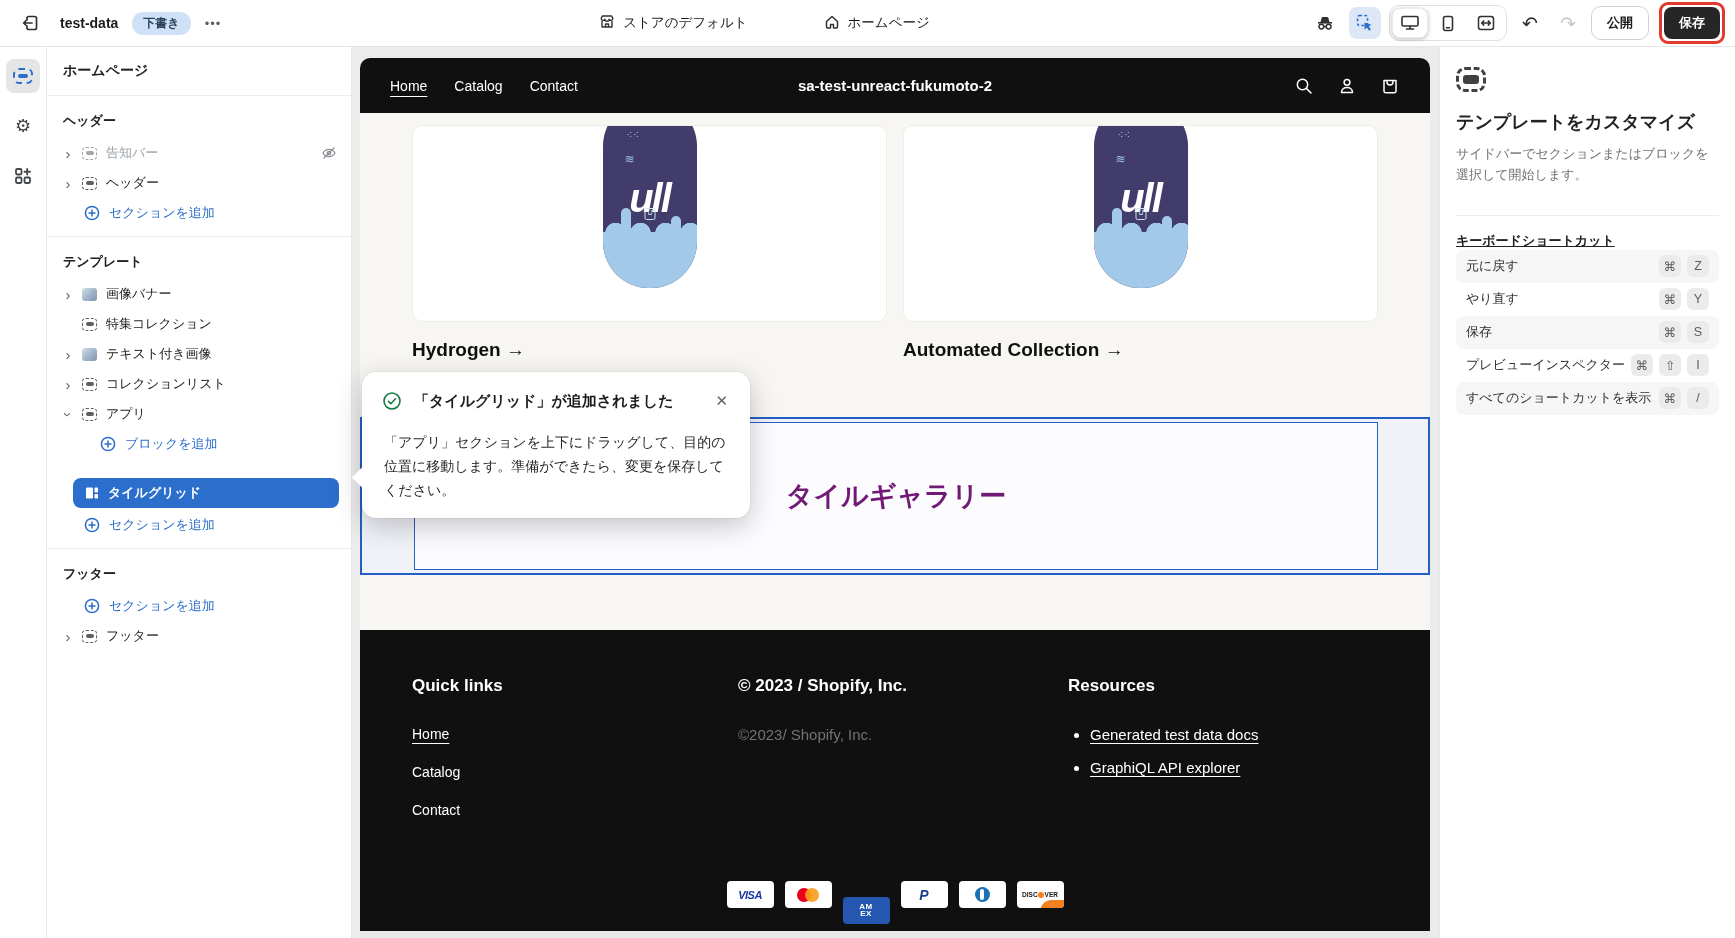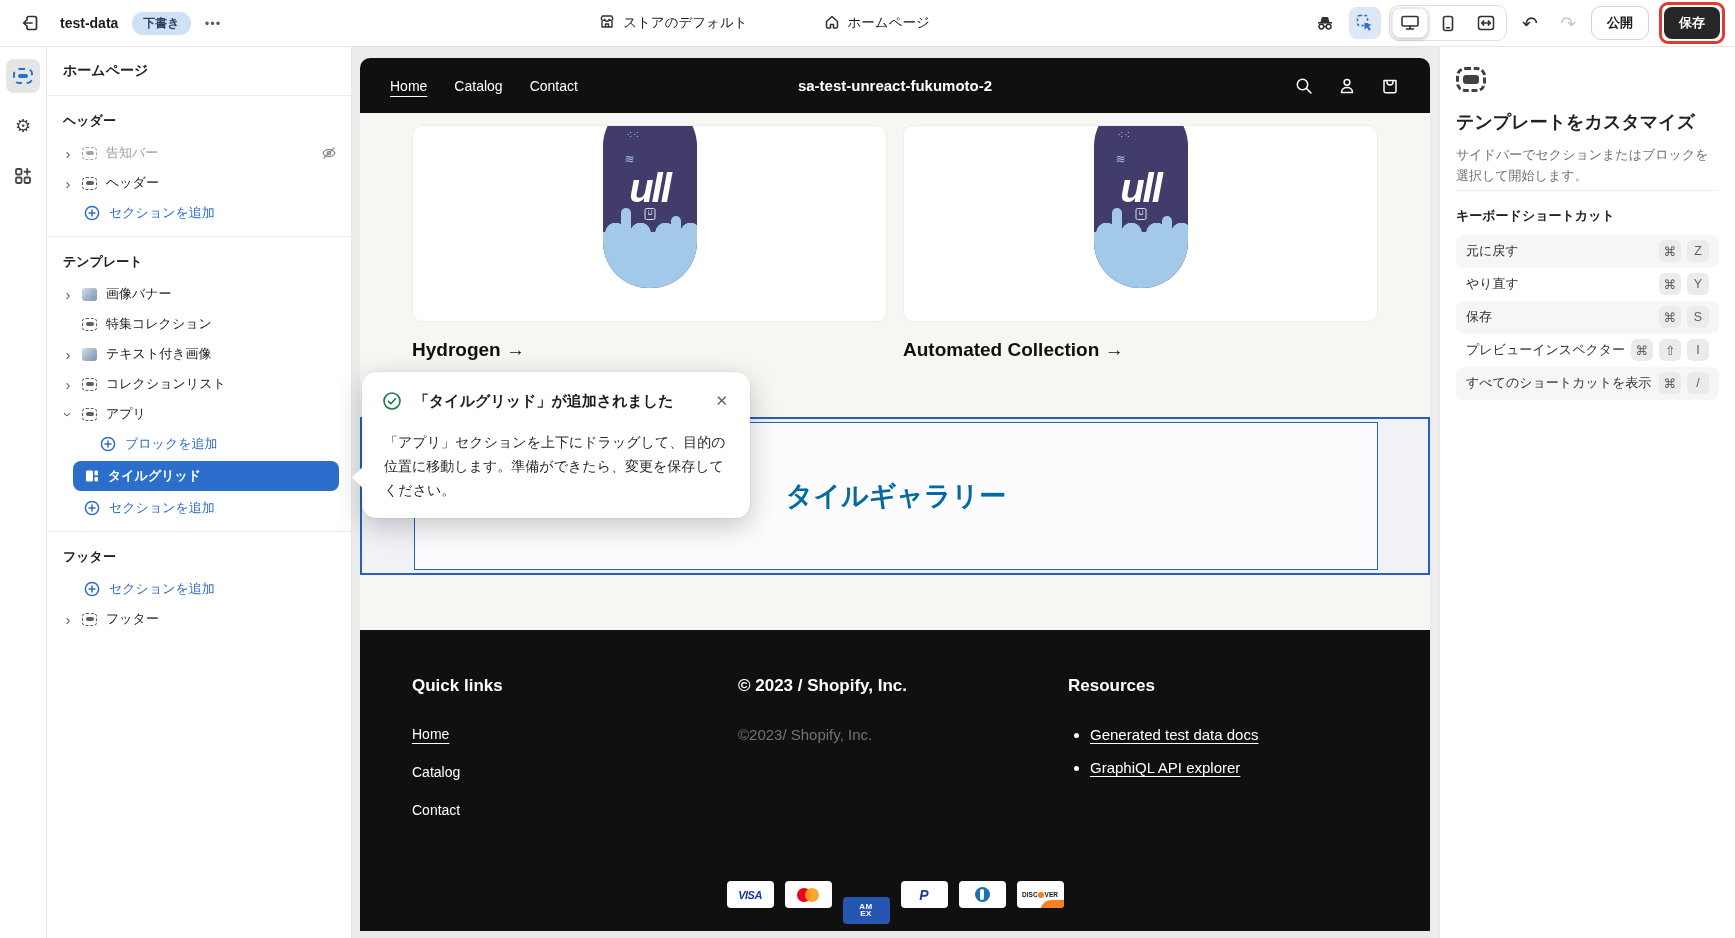--- a/index.html
+++ b/index.html
@@ -44,56 +44,56 @@
   .chev.down { transform:rotate(90deg); }
   .sec-icon { width:15px; height:13px; border:1.4px dashed #5c5f62; border-radius:4px; position:relative; flex:0 0 auto; }
   .sec-icon::after { content:""; position:absolute; left:2.5px; right:2.5px; top:3.5px; bottom:3.5px; background:#5c5f62; border-radius:2px; }
   .sec-icon.mutedi { border-color:#a2a7ac; } .sec-icon.mutedi::after { background:#a2a7ac; }
   .img-icon { width:15px; height:13px; border-radius:3px; background:linear-gradient(135deg,#d3dfe9 0%,#9fb3c8 55%,#7e95ad 100%); flex:0 0 auto; }
   .sb-label { flex:1; white-space:nowrap; overflow:hidden; text-overflow:ellipsis; }
   .muted { color:#9aa0a5; }
   .eye-off { margin-left:auto; display:flex; align-items:center; cursor:pointer; }
   .add-link { height:30px; display:flex; align-items:center; gap:9px; padding:0 16px 0 37px; color:#2c6ecb; font-weight:500; cursor:pointer; }
   .add-link.indent2 { padding-left:53px; }
-  .selected-pill { height:30px; margin:2px 12px 2px 26px; background:#2c6ecb; color:#fff; border-radius:8px; display:flex; align-items:center; gap:9px; padding:0 12px; font-weight:600; cursor:pointer; }
+  .selected-pill { height:30px; margin:19px 12px 2px 26px; background:#2c6ecb; color:#fff; border-radius:8px; display:flex; align-items:center; gap:9px; padding:0 12px; font-weight:600; cursor:pointer; }
 
   
   .stage { position:absolute; top:47px; left:352px; right:296px; bottom:0; background:#ececec; }
   .canvas { position:absolute; left:8px; right:9px; top:11px; bottom:0; background:#f7f6f3; border-radius:10px 10px 0 0; overflow:hidden; }
 
   .pnav { position:absolute; top:0; left:0; right:0; height:55px; background:#101010; display:flex; align-items:center; padding:0 30px; }
   .pnav-links { display:flex; gap:27px; }
   .pnav-link { color:#fff; font-size:14px; cursor:pointer; }
   .pnav-link.current { text-decoration:underline; text-underline-offset:5px; }
   .pnav-store { position:absolute; left:50%; transform:translateX(-50%); color:#fff; font-weight:700; font-size:15px; }
   .pnav-icons { margin-left:auto; display:flex; gap:23px; align-items:center; }
   .pnav-icons span { display:flex; cursor:pointer; }
 
   .cards-row { position:absolute; top:67px; left:52px; right:52px; height:197px; display:flex; gap:16px; }
   .pcard { flex:1; background:#fff; border:1px solid #ececec; border-radius:10px; overflow:hidden; display:flex; justify-content:center; cursor:pointer; }
   .board { position:relative; width:94px; height:188px; margin-top:-26px; background:#413c69; border-radius:46px; overflow:hidden; flex:0 0 auto; }
   .b-dots { position:absolute; top:30px; left:24px; color:#9ec7e6; font-size:10px; letter-spacing:1px; }
   .b-waves { position:absolute; top:52px; left:22px; color:#9ec7e6; font-size:12px; }
-  .b-text { position:absolute; top:66px; left:50%; transform:translateX(-50%); color:#fff; font-weight:800; font-style:italic; font-size:40px; letter-spacing:-2px; }
+  .b-text { position:absolute; top:76px; left:50%; transform:translateX(-50%); color:#fff; font-weight:800; font-style:italic; font-size:40px; letter-spacing:-2px; }
   .b-bag { position:absolute; bottom:68px; left:50%; transform:translateX(-50%); width:11px; height:12px; border:1.5px solid #cfe3f2; border-radius:2px; }
   .b-bag::before { content:""; position:absolute; top:1px; left:2px; width:3.5px; height:4px; border:1.2px solid #cfe3f2; border-top:none; border-radius:0 0 3px 3px; }
   .b-drip { position:absolute; left:0; right:0; bottom:0; height:56px; background:#a3c9e8; }
   .b-drip::before { content:""; position:absolute; top:-13px; left:0; right:0; height:14px;
       background:radial-gradient(circle at 50% 100%, #a3c9e8 10px, transparent 10.5px);
       background-size:25px 26px; background-repeat:repeat-x; background-position:0 bottom; }
   .b-f1,.b-f2 { position:absolute; bottom:50px; width:10px; height:30px; background:#a3c9e8; border-radius:5px; }
   .b-f1 { left:18px; } .b-f2 { right:16px; height:22px; }
 
   .headings-row { position:absolute; top:281px; left:52px; right:52px; display:flex; gap:16px; }
   .pheading { flex:1; font-size:19px; font-weight:700; color:#0f0f0f; cursor:pointer; }
   .pheading .arr { font-weight:400; }
 
   .tile-outer { position:absolute; top:359px; left:0; right:0; height:158px; border:2px solid #2360c4; background:#f1f2f8; cursor:pointer; }
   .tile-inner { position:absolute; left:52px; right:50px; top:3px; bottom:3px; background:#fcfcfe; border:1px solid #2360c4; display:flex; align-items:center; justify-content:center; }
-  .tile-title { font-size:27px; font-weight:700; color:#0369a1; }
+  .tile-title { font-size:27px; font-weight:700; color:#701a75; }
 
   .pfooter { position:absolute; top:572px; left:0; right:0; bottom:0; background:#101010; color:#fff; padding:46px 52px 0; }
   .pf-grid { display:grid; grid-template-columns:326px 330px 1fr; }
   .pf-h { font-size:17px; font-weight:700; margin-bottom:30px; }
   .pf-link { display:block; font-size:14px; color:#fff; margin-bottom:22px; cursor:pointer; text-decoration:none; }
   .pf-link.current { text-decoration:underline; text-underline-offset:4px; }
   .pf-copy { font-size:15px; color:#737373; }
   .pf-res { list-style:disc; padding-left:22px; }
   .pf-res li { font-size:15px; margin-bottom:16px; }
   .pf-res a { color:#fff; cursor:pointer; }
@@ -121,22 +121,22 @@
   .toast-x { color:#5f6368; font-size:15px; cursor:pointer; padding:1px 2px; }
   .toast-body { margin:15px 2px 0; font-size:14px; color:#26292b; line-height:1.72; }
   .toast-actions { display:flex; justify-content:flex-end; margin-top:15px; }
   .btn-dismiss { background:#fff; border:1px solid #c9cccf; border-radius:8px; padding:6px 14px; font-size:13px; font-weight:600; color:#1a1c1d; cursor:pointer; }
 
   
   .inspector { position:absolute; top:47px; right:0; width:296px; bottom:0; background:#fff; border-left:1px solid #e7e7e7; padding:18px 16px; z-index:10; }
   .insp-icon { width:30px; height:25px; border:3px dashed #3f4145; border-radius:9px; position:relative; margin:2px 0 18px; }
   .insp-icon::after { content:""; position:absolute; left:4px; right:4px; top:5px; bottom:5px; background:#3f4145; border-radius:3px; }
   .insp-title { font-weight:700; font-size:18px; margin-bottom:10px; }
-  .insp-desc { font-size:13px; color:#6d7175; line-height:1.65; padding-bottom:3px; border-bottom:1px solid #ededed; }
-  .sc-title { font-weight:700; font-size:13px; margin:16px 0 10px; }
+  .insp-desc { font-size:13px; color:#6d7175; line-height:1.65; padding-bottom:28px; border-bottom:1px solid #ededed;font-family:Liberation Mono, monospace; }
+  .sc-title { font-weight:700; font-size:13px; margin:16px 0 0;text-decoration:underline; }
   .sc-row { display:flex; align-items:center; height:33px; padding:0 10px; border-radius:8px; font-size:13px; color:#303030; }
   .sc-row.alt { background:#f6f6f6; }
   .keys { margin-left:auto; display:flex; gap:6px; }
   .key { min-width:22px; height:22px; padding:0 4px; background:#ebebeb; border-radius:6px; display:flex; align-items:center; justify-content:center; font-size:12.5px; color:#5c5f62; }
 </style>
 </head>
 <body>
 
 <div class="topbar">
   <div class="tb-left">

